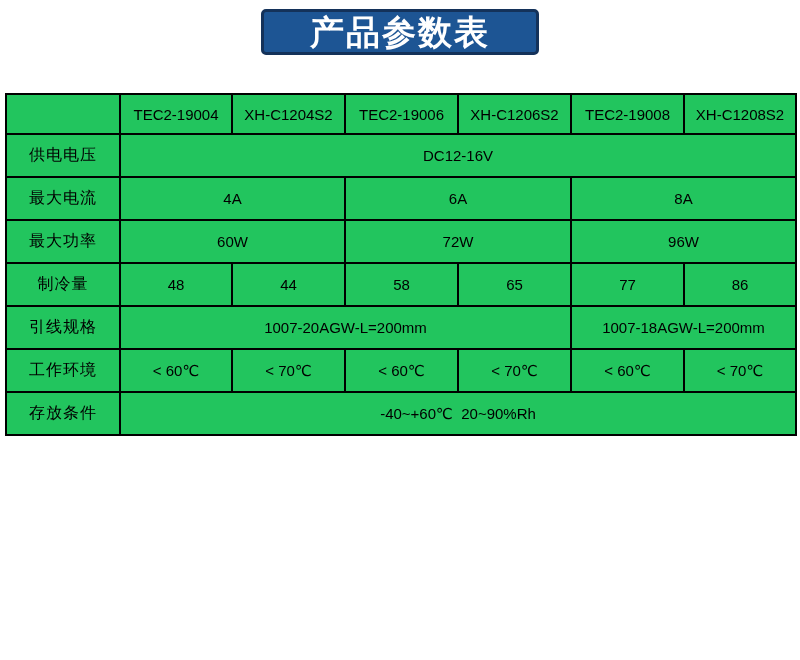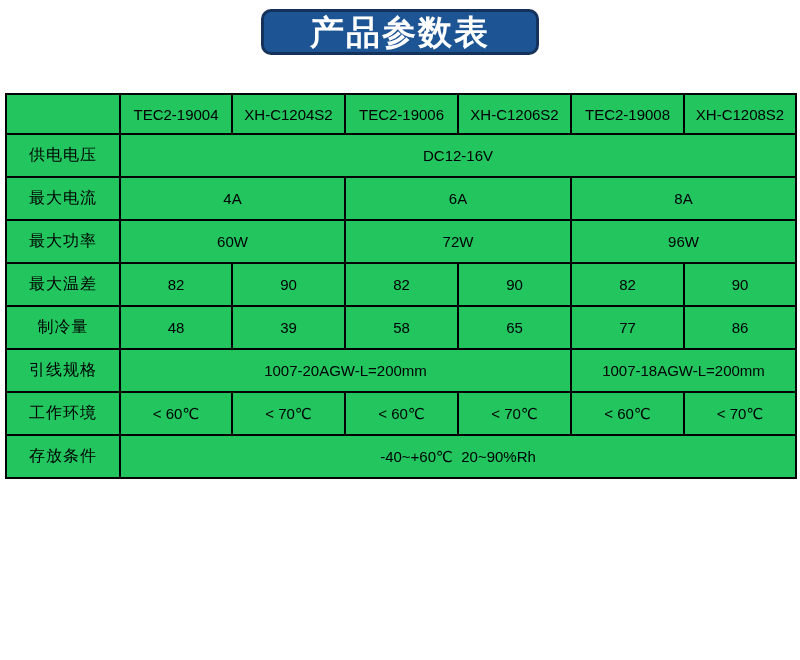--- a/index.html
+++ b/index.html
@@ -19,21 +19,21 @@
   }
   .banner {
     position: absolute;
     left: 50%;
     top: 9px;
     transform: translateX(-50%);
     min-width: 278px;
     height: 46px;
     background: #1d5594;
     border: 3px solid #14325a;
-    border-radius: 10px;
+    border-radius: 5px;
     display: flex;
     align-items: center;
     justify-content: center;
     padding: 0 26px;
     box-sizing: border-box;
   }
   .banner-title {
     color: #ffffff;
     font-size: 34px;
     font-weight: 600;
@@ -108,32 +108,23 @@
           <td colspan="2">6A</td>
           <td colspan="2">8A</td>
         </tr>
         <tr>
           <th class="rowlabel">最大功率</th>
           <td colspan="2">60W</td>
           <td colspan="2">72W</td>
           <td colspan="2">96W</td>
         </tr>
         <tr>
-          <th class="rowlabel">最大温差</th>
-          <td colspan="1">82</td>
-          <td colspan="1">90</td>
-          <td colspan="1">82</td>
-          <td colspan="1">90</td>
-          <td colspan="1">82</td>
-          <td colspan="1">90</td>
-        </tr>
-        <tr>
           <th class="rowlabel">制冷量</th>
           <td colspan="1">48</td>
-          <td colspan="1">39</td>
+          <td colspan="1">44</td>
           <td colspan="1">58</td>
           <td colspan="1">65</td>
           <td colspan="1">77</td>
           <td colspan="1">86</td>
         </tr>
         <tr>
           <th class="rowlabel">引线规格</th>
           <td colspan="4">1007-20AGW-L=200mm</td>
           <td colspan="2">1007-18AGW-L=200mm</td>
         </tr>

